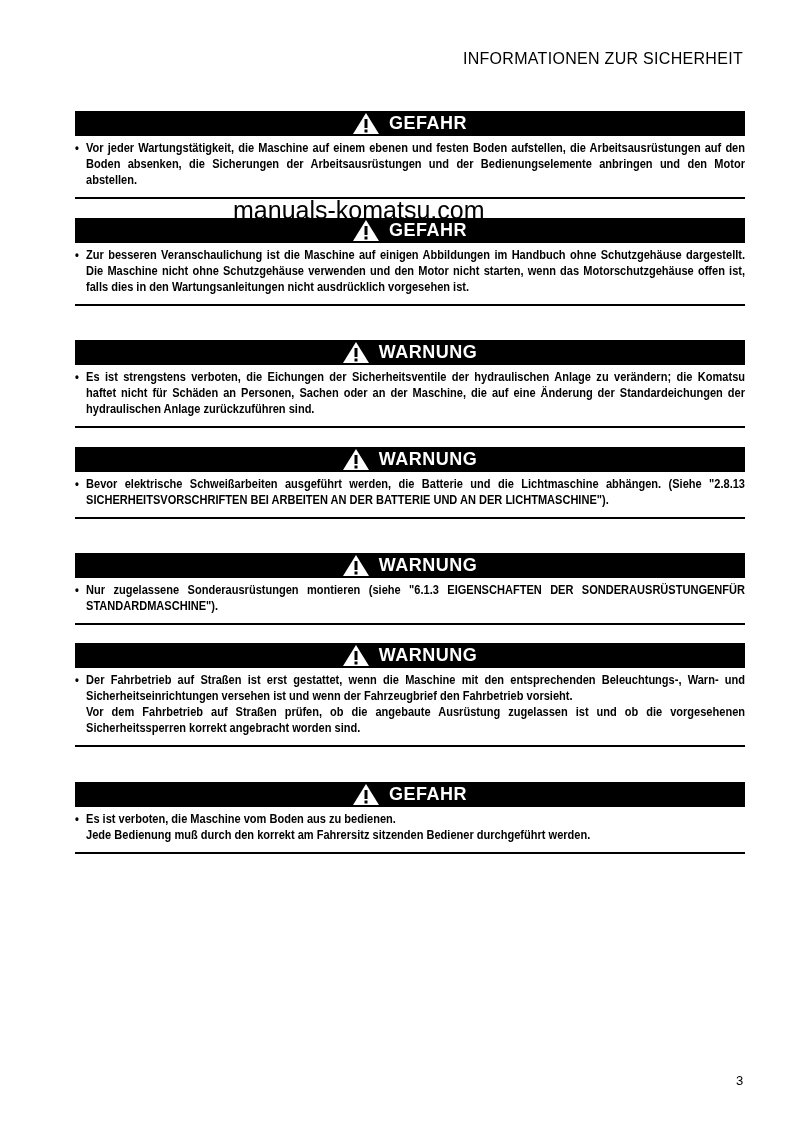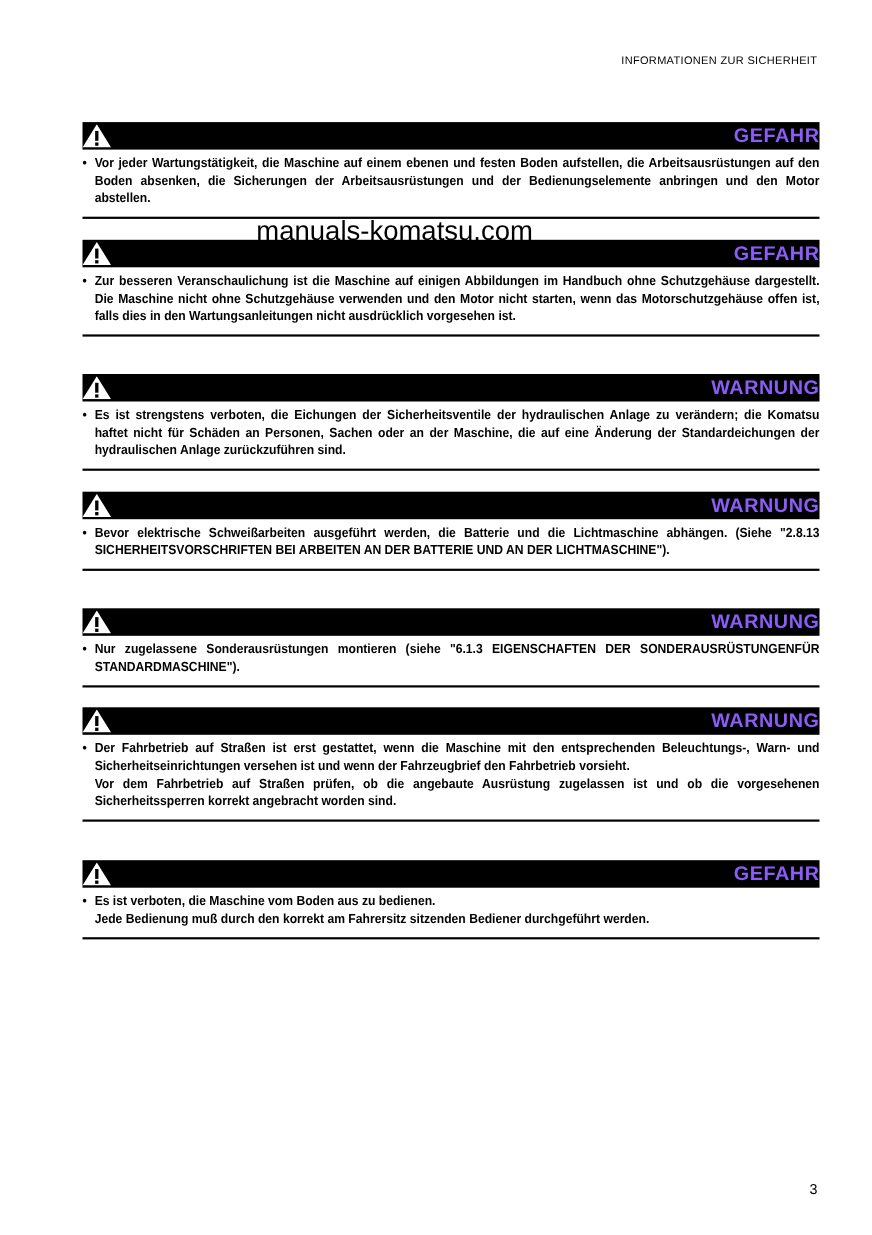--- a/index.html
+++ b/index.html
@@ -1,24 +1,24 @@
 <!DOCTYPE html>
 <html><head>
 <meta charset="utf-8">
 <style>
   html, body { margin: 0; padding: 0; background: #ffffff; }
   body { width: 793px; height: 1123px; position: relative; overflow: hidden;
          font-family: "Liberation Sans", sans-serif; color: #000; }
-  .running-head { position: absolute; top: 50px; right: 50px; font-size: 10px;
+  .running-head { position: absolute; top: 50px; right: 50px; font-size: 16px;
          letter-spacing: 0.3px; text-align: right; }
   .watermark { position: absolute; top: 196px; left: 233px; font-size: 25px;
          color: #000; }
   .block { position: absolute; left: 75px; width: 670px; }
-  .bar { height: 25px; background: #000; color: #8b5cf6; display: flex;
-         align-items: center; justify-content: space-between; gap: 10px; }
+  .bar { height: 25px; background: #000; color: #ffffff; display: flex;
+         align-items: center; justify-content: center; gap: 10px; }
   .bar .label { font-weight: bold; font-size: 18px; letter-spacing: 0.5px; }
   .bar svg { display: block; }
   .content { padding: 4px 0 6px 0; font-size: 12px; line-height: 16px;
          font-weight: bold; transform: scaleX(0.92); transform-origin: left top;
          width: 108.7%; }
   .item { position: relative; padding-left: 12px; text-align: justify; }
   .item .bullet { position: absolute; left: 0; top: 0; }
   .item p { margin: 0; }
   .rule { height: 2px; background: #000; margin-top: 3px; }
   .page-num { position: absolute; top: 1073px; left: 736px; font-size: 13px; }

